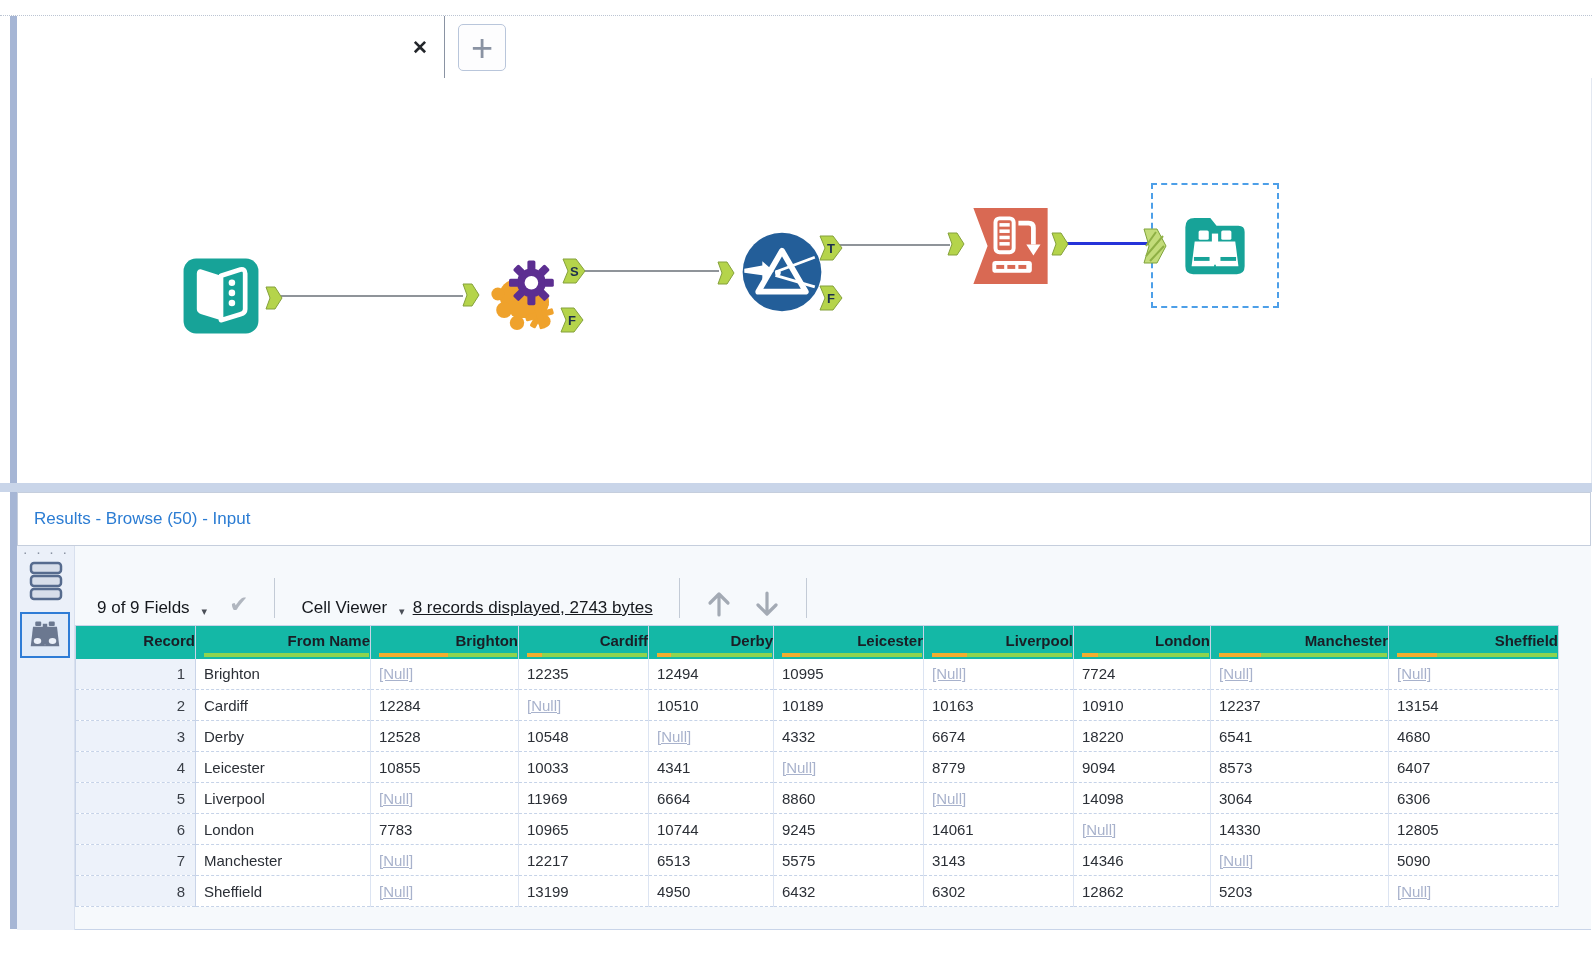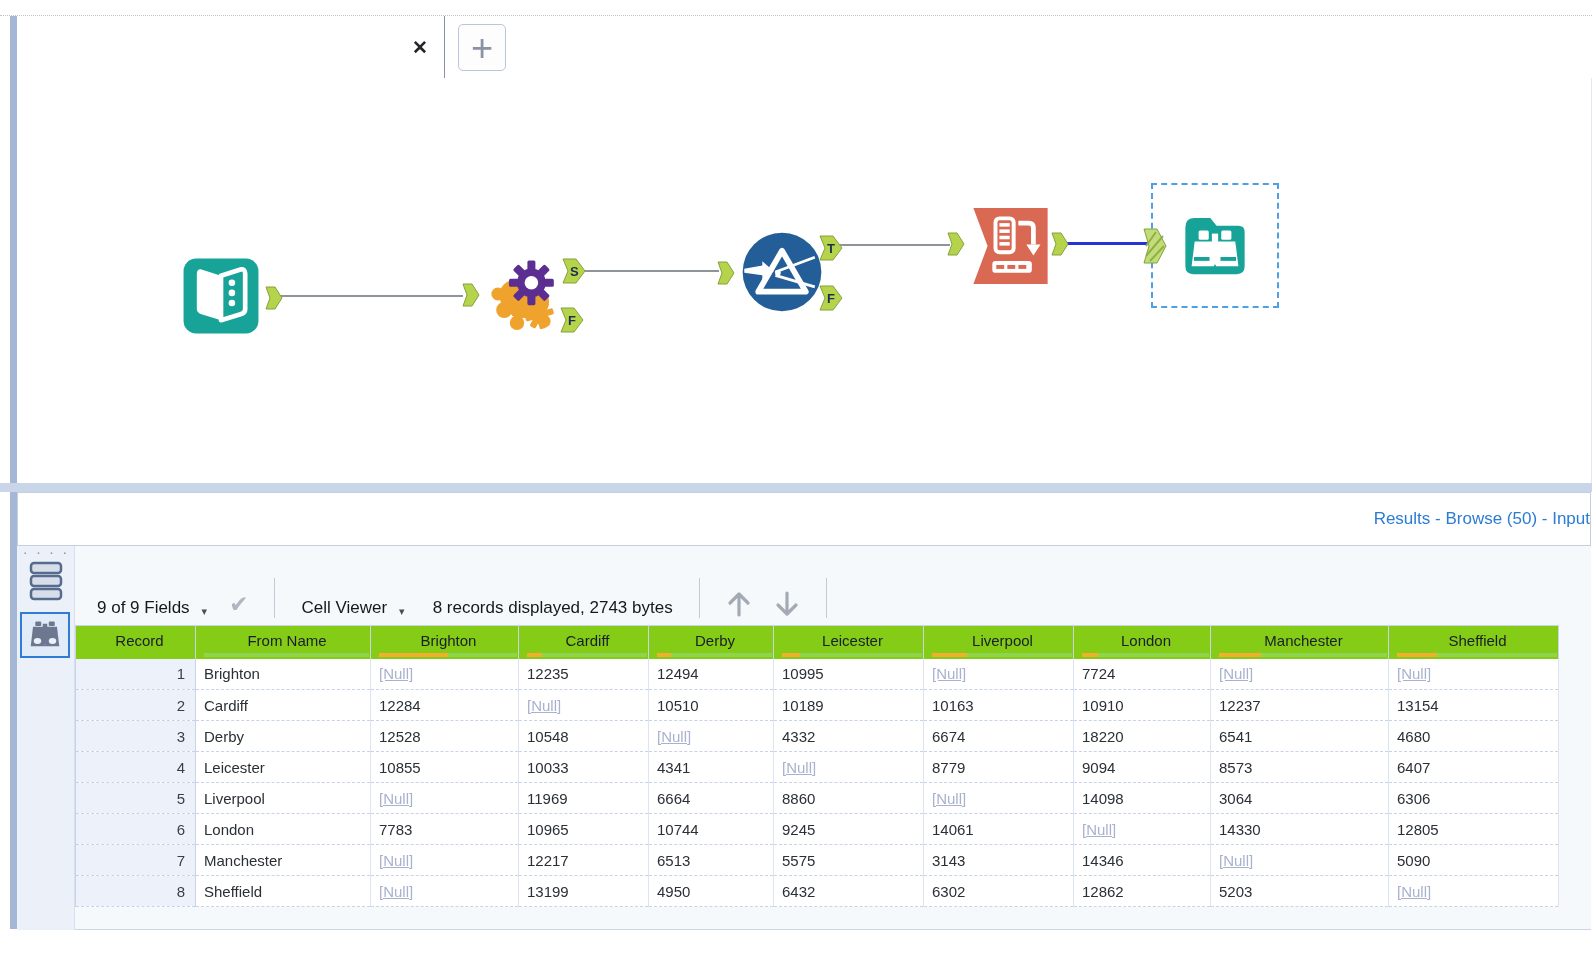--- a/index.html
+++ b/index.html
@@ -24,42 +24,42 @@
   .conn{position:absolute;background:var(--connection_gray);height:2px;}
   .conn.blue{background:var(--connection_blue);height:3px;}
   .sel-box{position:absolute;left:1151px;top:183px;width:128px;height:125px;
        border:2px dashed var(--selection_dash_blue);box-sizing:border-box;}
   .anchor{position:absolute;}
   .anchor text{font-family:"Liberation Sans",sans-serif;font-weight:bold;font-size:13px;fill:#1d2f4e;}
 
   
   .divider{position:absolute;left:0;top:483px;width:1592px;height:9px;background:#c9d5e9;}
   .results-head{position:absolute;left:17px;top:492px;width:1574px;height:54px;background:#fff;
-       border:1px solid #c5cedd;box-sizing:border-box;display:flex;align-items:center;justify-content:flex-end;}
+       border:1px solid #c5cedd;box-sizing:border-box;display:flex;align-items:center;}
   .results-title{padding-left:16px;font-size:17px;color:var(--title_blue);}
   .results-body{position:absolute;left:17px;top:546px;width:1574px;height:384px;background:#f6f9fc;
        border-bottom:1px solid #c9d5e9;box-sizing:border-box;}
   .side{position:absolute;left:0;top:0;width:58px;height:384px;background:#ebf0f9;border-right:1px solid #d8e0ee;box-sizing:border-box;}
   .grip{position:absolute;left:0;top:0;width:58px;text-align:center;color:#8a93a3;font-size:15px;letter-spacing:2px;line-height:12px;}
   .side-table-btn{position:absolute;left:12px;top:14px;width:34px;height:42px;}
   .side-browse-btn{position:absolute;left:3px;top:66px;width:50px;height:46px;border:2px solid #2e7cd6;
        background:#e2ebf8;box-sizing:border-box;display:flex;align-items:center;justify-content:center;}
 
   .toolbar{position:absolute;left:58px;top:0;height:72px;display:flex;align-items:flex-end;
        font-size:17px;color:#15181d;padding-left:22px;}
   .tb-caret{font-size:11px;color:#4a4f57;margin:3px 0 0 12px;}
   .tb-check{color:#b0b6bf;font-size:23px;margin-left:22px;}
   .tb-sep{width:1px;height:40px;background:#c3cbd6;margin:0 26px;}
-  .tb-gap{margin-left:28px;}
+  .tb-gap{margin-left:8px;text-decoration:underline;}
 
   
   .grid{position:absolute;left:58px;top:79px;border-collapse:collapse;table-layout:fixed;
         font-size:15px;color:#2b2f36;background:#fff;}
-  .grid th{background:#84cc16;border:1px solid #c9d4e8;border-bottom:none;font-weight:normal;
-        text-align:center;height:33px;padding:0 0 4px 8px;position:relative;color:#1a1e26;box-sizing:border-box;}
+  .grid th{background:#14b8a6;border:1px solid #c9d4e8;border-bottom:none;font-weight:bold;
+        text-align:right;height:33px;padding:0 0 4px 8px;position:relative;color:#1a1e26;box-sizing:border-box;}
   .grid th .qbar{position:absolute;left:8px;right:1px;bottom:2px;height:4px;}
   .grid td{background:#fff;border-right:1px solid #dce4f2;border-bottom:1px dashed #c6d3e8;
         height:31px;padding:0 0 0 8px;box-sizing:border-box;white-space:nowrap;overflow:hidden;}
   .grid td.rec{background:#edf2fa;text-align:right;padding:0 10px 0 0;border-right:1px solid #c9d4e8;color:#3a3f47;}
   .grid td.null{color:var(--null_text);text-decoration:underline;}
   .grid tr td:first-child{border-left:1px solid #c9d4e8;}
 </style>
 </head>
 <body>
 

